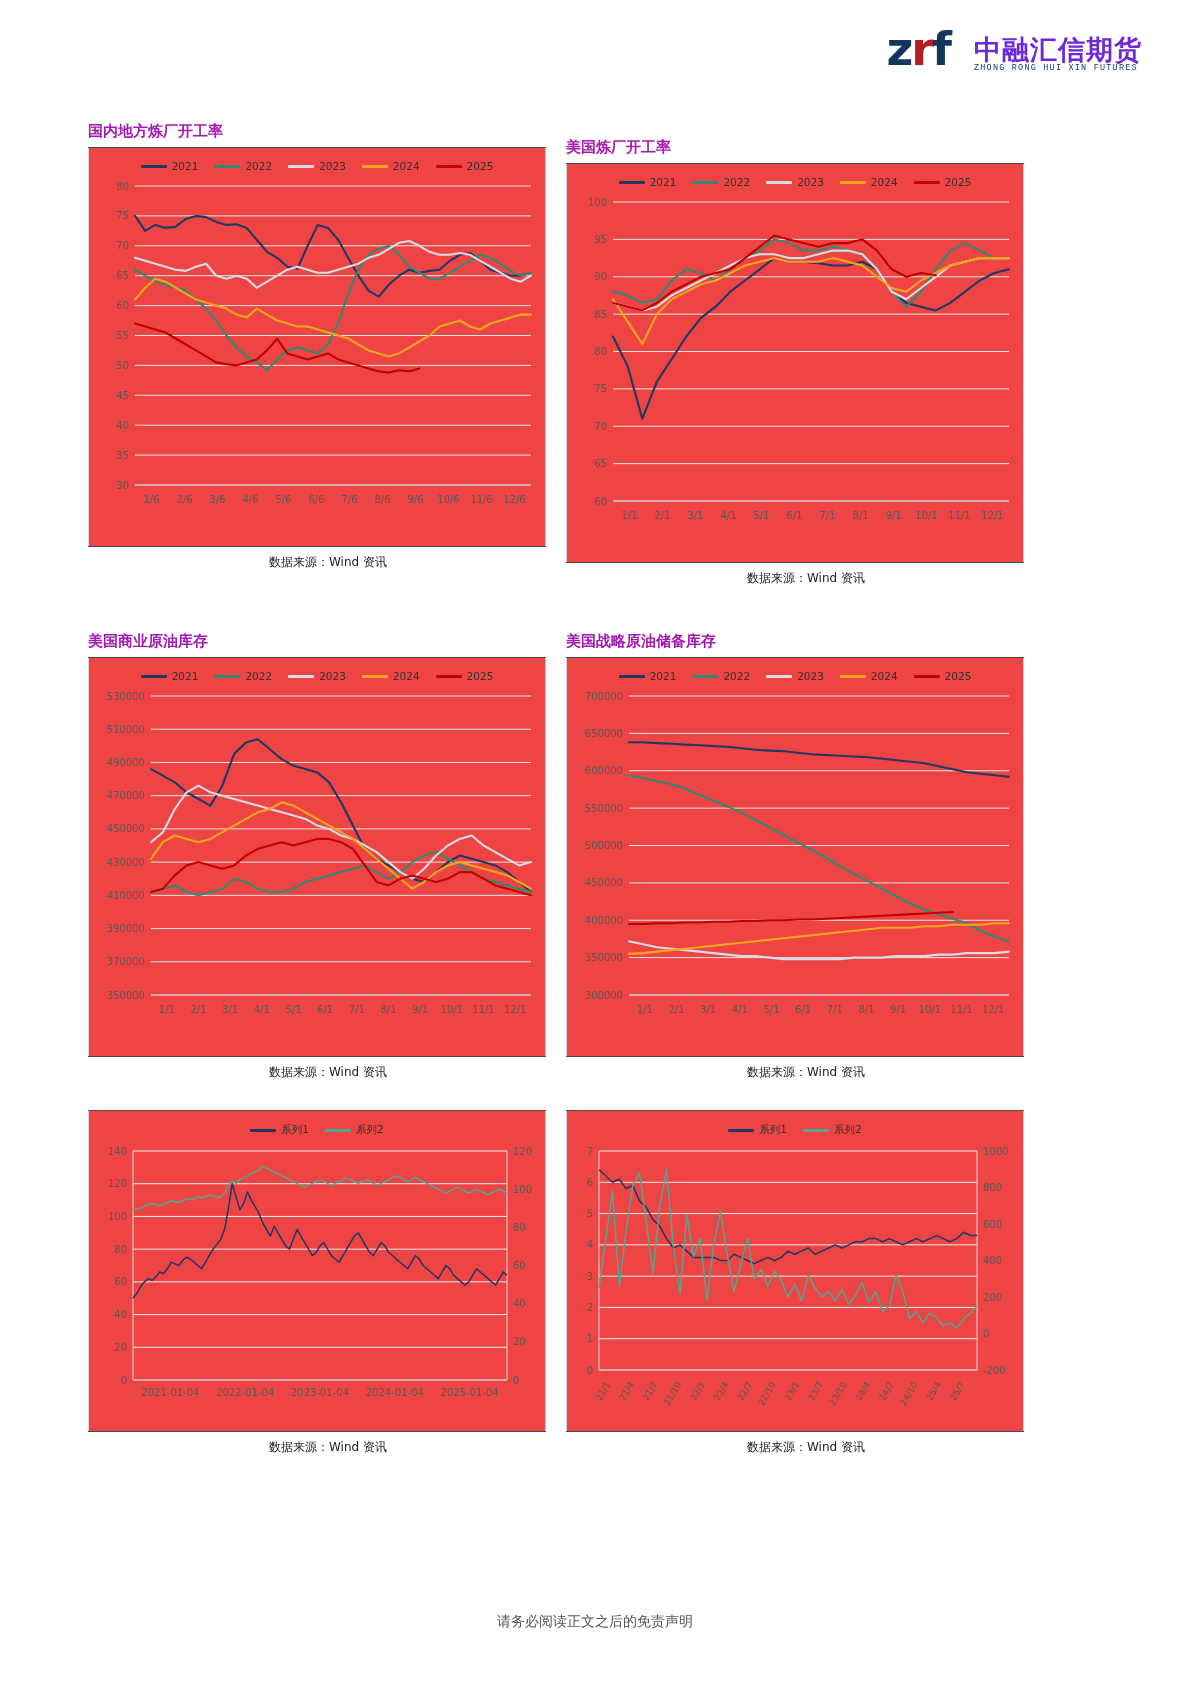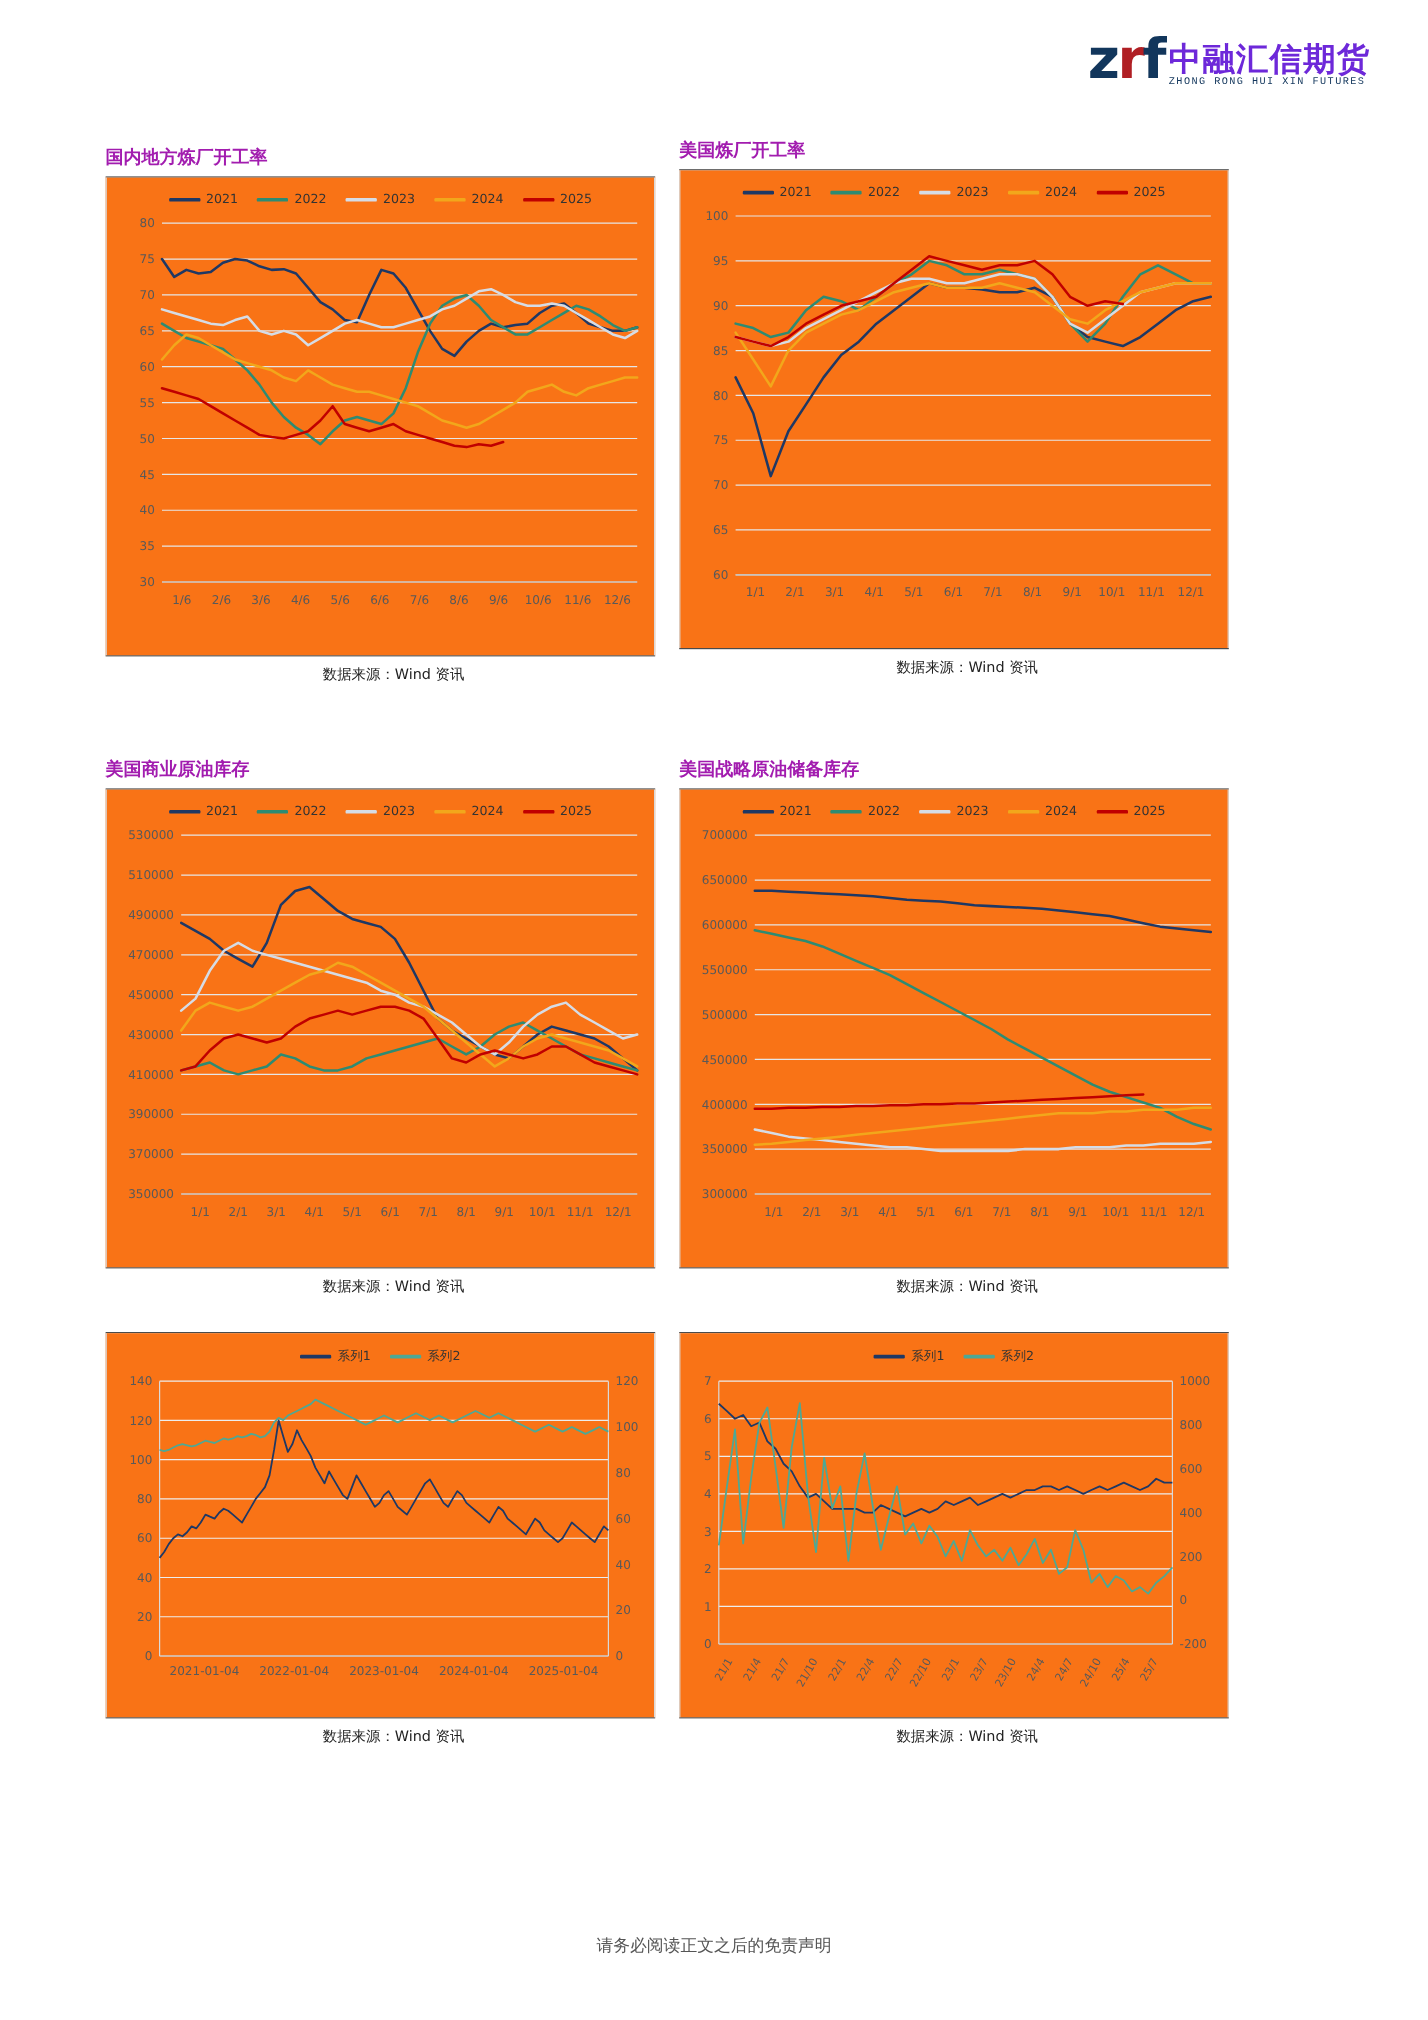--- a/index.html
+++ b/index.html
@@ -9,21 +9,21 @@
     font-family:"Liberation Serif", serif;
     color:#1a1a1a;
     position:relative;
     overflow:hidden;
   }
   .page{position:relative;width:1190px;height:1683px;}
 
   
   .logo{
     position:absolute; right:48px; top:26px;
-    display:flex; align-items:flex-end; gap:4px;
+    display:flex; align-items:flex-end; gap:24px;
   }
   .logo-mark{
     font-family:"DejaVu Sans", sans-serif;
     font-size:46px; font-weight:bold; color:#12365c;
     letter-spacing:-2px; line-height:1;
   }
   .logo-mark .r{color:#b01f24;}
   .logo-text{display:flex;flex-direction:column;line-height:1;}
   .logo-cn{font-family:"DejaVu Sans", sans-serif;font-size:27px;font-weight:bold;color:#6d28d9;letter-spacing:1px;}
   .logo-en{font-family:Liberation Mono, monospace;font-size:8.5px;color:#12365c;letter-spacing:1.2px;margin-top:1px;}
@@ -32,21 +32,21 @@
   .panel{position:absolute;}
   .panel-title{
     font-size:15px; font-weight:bold; color:#a21caf;
     font-family:"DejaVu Sans", sans-serif;
     padding-bottom:6px;
   }
   .rule{border-top:1px solid #4a4a4a;}
   .chart-box{
     border-left:1px solid #d9d9d9;
     border-right:1px solid #d9d9d9;
-    background:#f97316;
+    background:#ef4444;
     position:relative;
   }
   .source{
     font-size:12px;color:#222;padding:7px 0 6px 22px;
     border-top:1px solid #4a4a4a;
     font-family:"DejaVu Sans", sans-serif;
     text-align:center;
   }
 
   
@@ -148,21 +148,21 @@
           <polyline points="46.0,43.9 56.2,58.8 66.3,52.9 76.5,55.9 86.6,54.7 96.8,46.9 106.9,43.9 117.1,45.1 127.2,49.9 137.4,52.9 147.5,52.3 157.7,55.9 167.8,67.8 178.0,79.8 188.2,85.8 198.3,94.7 208.5,96.5 218.6,73.8 228.8,52.9 238.9,55.9 249.1,67.8 259.2,85.8 269.4,103.7 279.5,118.7 289.7,124.6 299.8,112.7 310.0,103.7 320.2,97.7 330.3,100.7 340.5,98.9 350.6,97.7 360.8,88.8 370.9,82.8 381.1,81.0 391.2,88.8 401.4,97.7 411.5,100.7 421.7,103.7 431.8,103.7 442.0,100.7" fill="none" stroke="#1f3864" stroke-width="2.1" stroke-linejoin="round" stroke-linecap="round"></polyline>
           <polyline points="46.0,97.7 56.2,103.7 66.3,109.7 76.5,112.7 86.6,115.7 96.8,118.7 106.9,127.6 117.1,136.6 127.2,148.5 137.4,163.5 147.5,175.5 157.7,184.4 167.8,190.4 178.0,198.2 188.2,187.4 198.3,178.4 208.5,175.5 218.6,178.4 228.8,181.4 238.9,172.5 249.1,151.5 259.2,121.6 269.4,97.7 279.5,82.8 289.7,76.8 299.8,73.8 310.0,82.8 320.2,94.7 330.3,100.7 340.5,106.7 350.6,106.7 360.8,100.7 370.9,94.7 381.1,88.8 391.2,82.8 401.4,85.8 411.5,91.7 421.7,98.9 431.8,103.7 442.0,100.7" fill="none" stroke="#2e8b72" stroke-width="2.1" stroke-linejoin="round" stroke-linecap="round"></polyline>
           <polyline points="46.0,85.8 56.2,88.8 66.3,91.7 76.5,94.7 86.6,97.7 96.8,98.9 106.9,94.7 117.1,91.7 127.2,103.7 137.4,106.7 147.5,103.7 157.7,106.7 167.8,115.7 178.0,109.7 188.2,103.7 198.3,97.7 208.5,94.7 218.6,97.7 228.8,100.7 238.9,100.7 249.1,97.7 259.2,94.7 269.4,91.7 279.5,85.8 289.7,82.8 299.8,76.8 310.0,70.8 320.2,69.0 330.3,73.8 340.5,79.8 350.6,82.8 360.8,82.8 370.9,81.0 381.1,82.8 391.2,88.8 401.4,94.7 411.5,100.7 421.7,106.7 431.8,109.7 442.0,103.7" fill="none" stroke="#d6dce5" stroke-width="2.1" stroke-linejoin="round" stroke-linecap="round"></polyline>
           <polyline points="46.0,127.6 56.2,115.7 66.3,106.7 76.5,109.7 86.6,115.7 96.8,121.6 106.9,127.6 117.1,130.6 127.2,133.6 137.4,136.6 147.5,142.6 157.7,145.6 167.8,136.6 178.0,142.6 188.2,148.5 198.3,151.5 208.5,154.5 218.6,154.5 228.8,157.5 238.9,160.5 249.1,163.5 259.2,166.5 269.4,172.5 279.5,178.4 289.7,181.4 299.8,184.4 310.0,181.4 320.2,175.5 330.3,169.5 340.5,163.5 350.6,154.5 360.8,151.5 370.9,148.5 381.1,154.5 391.2,157.5 401.4,151.5 411.5,148.5 421.7,145.6 431.8,142.6 442.0,142.6" fill="none" stroke="#f2a71b" stroke-width="2.1" stroke-linejoin="round" stroke-linecap="round"></polyline>
           <polyline points="46.0,151.5 56.2,154.5 66.3,157.5 76.5,160.5 86.6,166.5 96.8,172.5 106.9,178.4 117.1,184.4 127.2,190.4 137.4,192.2 147.5,193.4 157.7,190.4 167.8,187.4 178.0,178.4 188.2,166.5 198.3,181.4 208.5,184.4 218.6,187.4 228.8,184.4 238.9,181.4 249.1,187.4 259.2,190.4 269.4,193.4 279.5,196.4 289.7,199.4 299.8,200.6 310.0,198.2 320.2,199.4 330.3,196.4" fill="none" stroke="#c00000" stroke-width="2.1" stroke-linejoin="round" stroke-linecap="round"></polyline>
         </svg>
     </div>
     <div class="source">数据来源：Wind 资讯</div>
   </div>
 
-  <div class="panel" style="left:566px;top:116px;width:458px;">
+  <div class="panel" style="left:566px;top:138px;width:458px;">
     <div class="panel-title">美国炼厂开工率</div>
     <div class="rule"></div>
     <div class="chart-box" style="height:398px;">
       <div class="legend">
         <div class="legend-item">
             <span class="legend-swatch" style="background:#1f3864"></span>
             <span>2021</span>
           </div>
         <div class="legend-item">
             <span class="legend-swatch" style="background:#2e8b72"></span>

